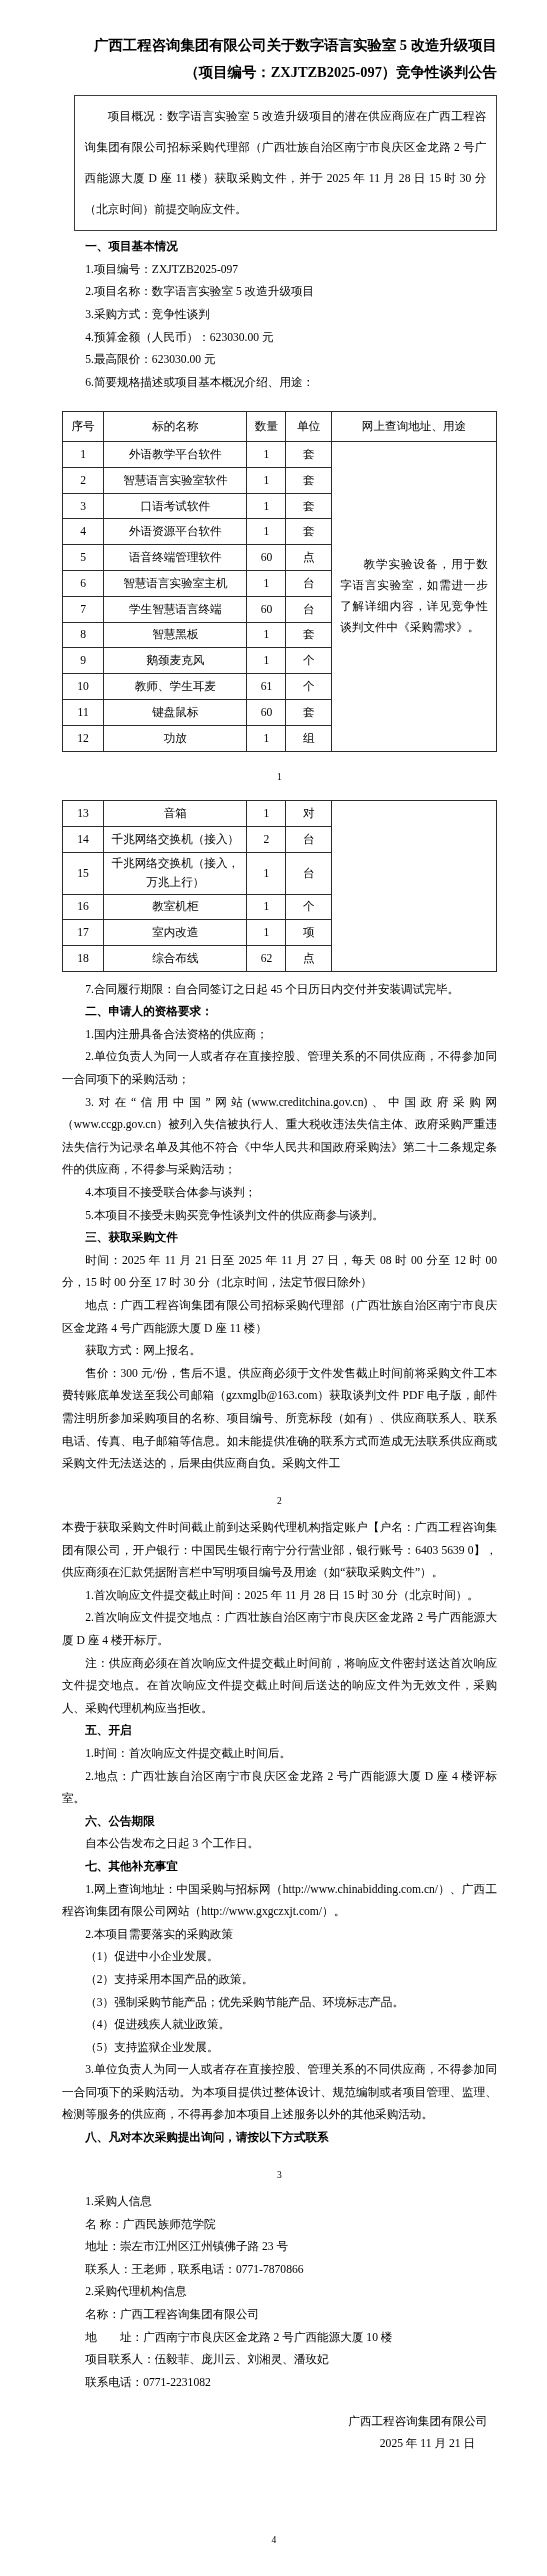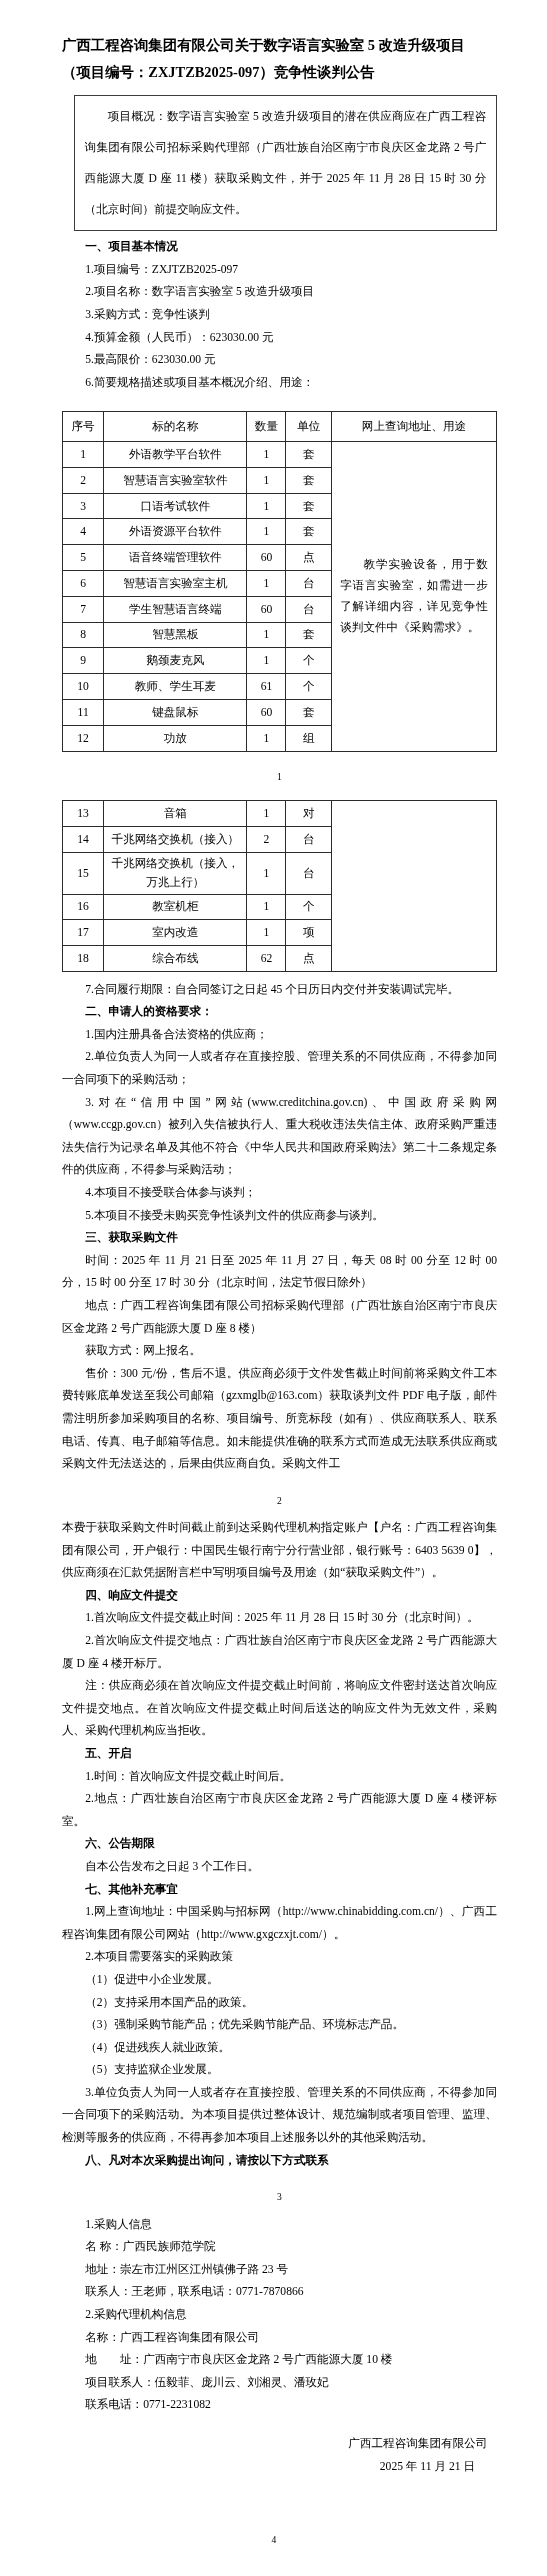--- a/index.html
+++ b/index.html
@@ -16,21 +16,21 @@
     font-family: "Liberation Serif", "DejaVu Serif", serif;
     font-size: 11.6px;
   }
   .page {
     padding: 31.5px 51px 0 62px; 
   }
   .doc-title {
     margin: 0 0 9.6px 0;
     font-size: 14.4px;
     font-weight: bold;
-    text-align: left;
+    text-align: right;
     line-height: 27px;
   }
   .overview-box {
     border: 1.4px solid #3c3c3c;
     padding: 4.8px 9.6px;
     line-height: 31px;
     text-align: justify;
     text-indent: 2em;
     margin-bottom: 5.5px;
     margin-left: 12px;
@@ -265,30 +265,29 @@
   <div>
       <p class="para indent">7.合同履行期限：自合同签订之日起 45 个日历日内交付并安装调试完毕。</p>
       <p class="para bold indent">二、申请人的资格要求：</p>
       <p class="para indent">1.国内注册具备合法资格的供应商；</p>
       <p class="para indent">2.单位负责人为同一人或者存在直接控股、管理关系的不同供应商，不得参加同一合同项下的采购活动；</p>
       <p class="para indent">3.对在“信用中国”网站(www.creditchina.gov.cn)、中国政府采购网（www.ccgp.gov.cn）被列入失信被执行人、重大税收违法失信主体、政府采购严重违法失信行为记录名单及其他不符合《中华人民共和国政府采购法》第二十二条规定条件的供应商，不得参与采购活动；</p>
       <p class="para indent">4.本项目不接受联合体参与谈判；</p>
       <p class="para indent">5.本项目不接受未购买竞争性谈判文件的供应商参与谈判。</p>
       <p class="para bold indent">三、获取采购文件</p>
       <p class="para indent">时间：2025 年 11 月 21 日至 2025 年 11 月 27 日，每天 08 时 00 分至 12 时 00 分，15 时 00 分至 17 时 30 分（北京时间，法定节假日除外）</p>
-      <p class="para indent">地点：广西工程咨询集团有限公司招标采购代理部（广西壮族自治区南宁市良庆区金龙路 2 号广西能源大厦 D 座 8 楼）</p>
+      <p class="para indent">地点：广西工程咨询集团有限公司招标采购代理部（广西壮族自治区南宁市良庆区金龙路 4 号广西能源大厦 D 座 11 楼）</p>
       <p class="para indent">获取方式：网上报名。</p>
       <p class="para indent">售价：300 元/份，售后不退。供应商必须于文件发售截止时间前将采购文件工本费转账底单发送至我公司邮箱（gzxmglb@163.com）获取谈判文件 PDF 电子版，邮件需注明所参加采购项目的名称、项目编号、所竞标段（如有）、供应商联系人、联系电话、传真、电子邮箱等信息。如未能提供准确的联系方式而造成无法联系供应商或采购文件无法送达的，后果由供应商自负。采购文件工</p>
     </div>
 
   <div class="pagenum">2</div>
 
   <div>
       <p class="para">本费于获取采购文件时间截止前到达采购代理机构指定账户【户名：广西工程咨询集团有限公司，开户银行：中国民生银行南宁分行营业部，银行账号：6403 5639 0】，供应商须在汇款凭据附言栏中写明项目编号及用途（如“获取采购文件”）。</p>
-      <p class="para bold indent">四、响应文件提交</p>
       <p class="para indent">1.首次响应文件提交截止时间：2025 年 11 月 28 日 15 时 30 分（北京时间）。</p>
       <p class="para indent">2.首次响应文件提交地点：广西壮族自治区南宁市良庆区金龙路 2 号广西能源大厦 D 座 4 楼开标厅。</p>
       <p class="para indent">注：供应商必须在首次响应文件提交截止时间前，将响应文件密封送达首次响应文件提交地点。在首次响应文件提交截止时间后送达的响应文件为无效文件，采购人、采购代理机构应当拒收。</p>
       <p class="para bold indent">五、开启</p>
       <p class="para indent">1.时间：首次响应文件提交截止时间后。</p>
       <p class="para indent">2.地点：广西壮族自治区南宁市良庆区金龙路 2 号广西能源大厦 D 座 4 楼评标室。</p>
       <p class="para bold indent">六、公告期限</p>
       <p class="para indent">自本公告发布之日起 3 个工作日。</p>
       <p class="para bold indent">七、其他补充事宜</p>
       <p class="para indent">1.网上查询地址：中国采购与招标网（http://www.chinabidding.com.cn/）、广西工程咨询集团有限公司网站（http://www.gxgczxjt.com/）。</p>

